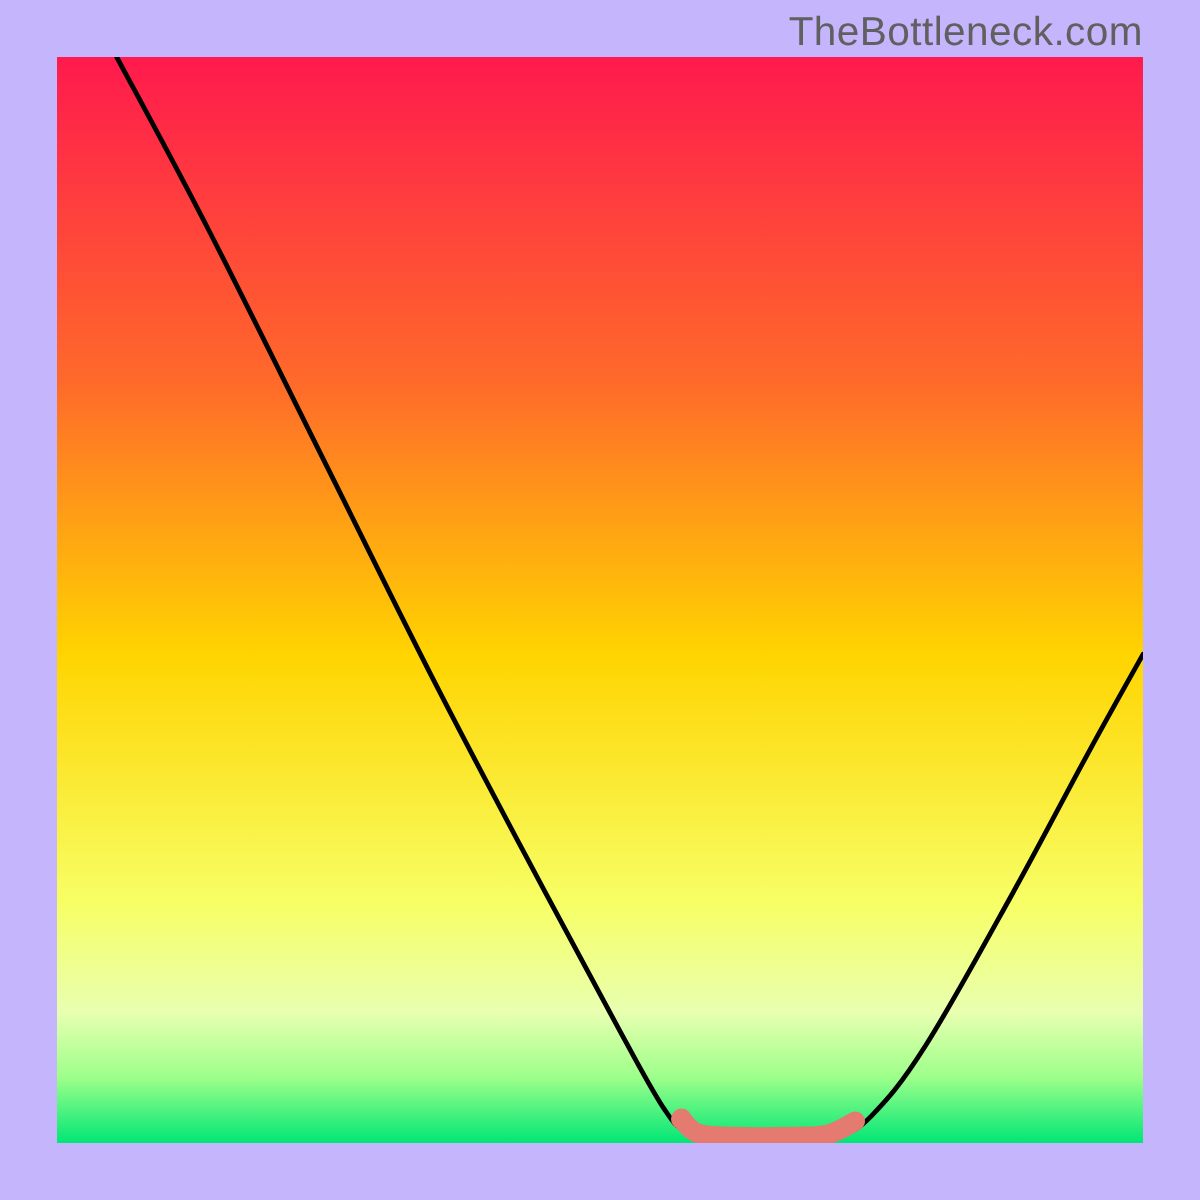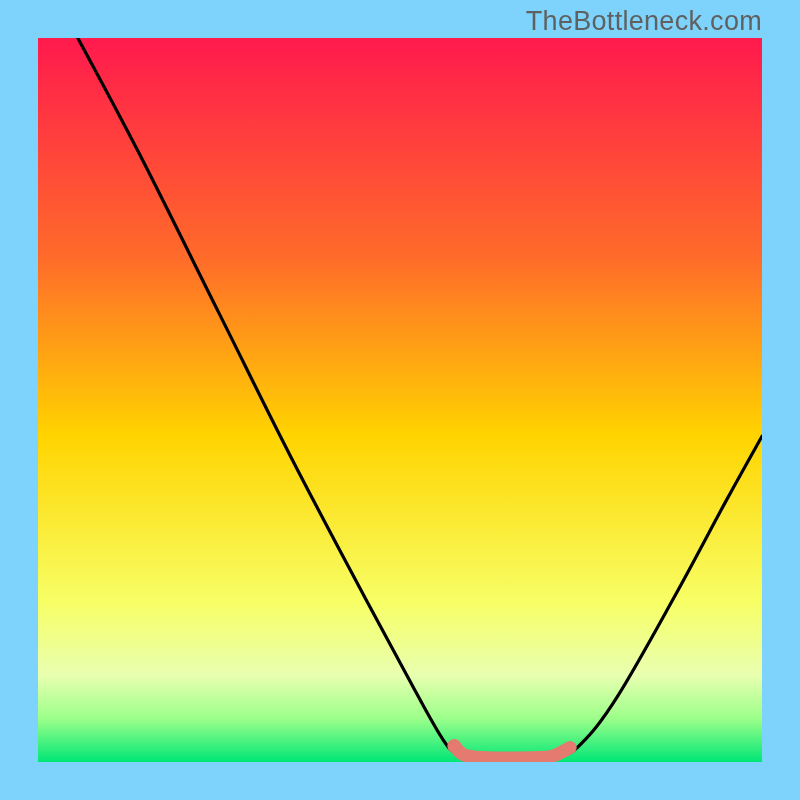--- a/index.html
+++ b/index.html
@@ -1,17 +1,17 @@
 <!DOCTYPE html>
 <html><head>
 <meta charset="utf-8">
 <style>
   * { margin: 0; padding: 0; box-sizing: border-box; }
   body { width: 800px; height: 800px; overflow: hidden; background: #000; font-family: Arial, sans-serif; }
-  .chart-container { position: relative; width: 800px; height: 800px; background: #7dd3fc; padding-left: 48px; }
+  .chart-container { position: relative; width: 800px; height: 800px; background: #c4b5fd; padding-left: 48px; }
   .plot-area { position: absolute; left: 38px; top: 38px; width: 724px; height: 724px; }
   .gradient-bg { position: absolute; inset: 0; }
   .watermark { position: absolute; top: 6px; right: 38px; color: #606060; font-size: 27px; font-weight: 500; letter-spacing: 0.3px; }
   .curve-svg { position: absolute; inset: 0; }
 </style>
 </head>
 <body>
 
 <div class="chart-container">
   <div class="plot-area">

